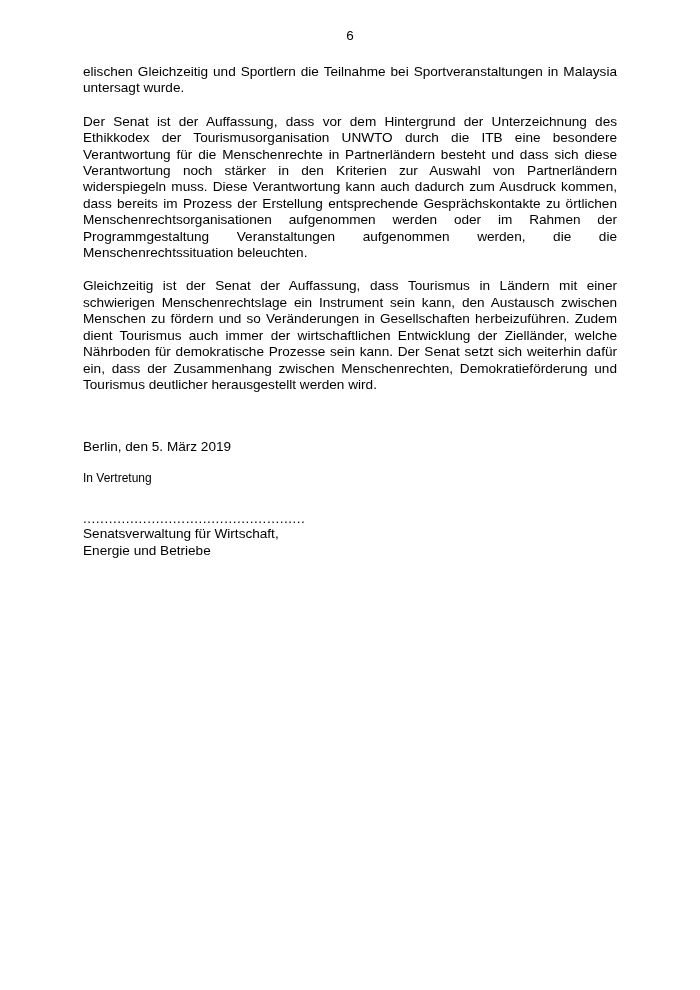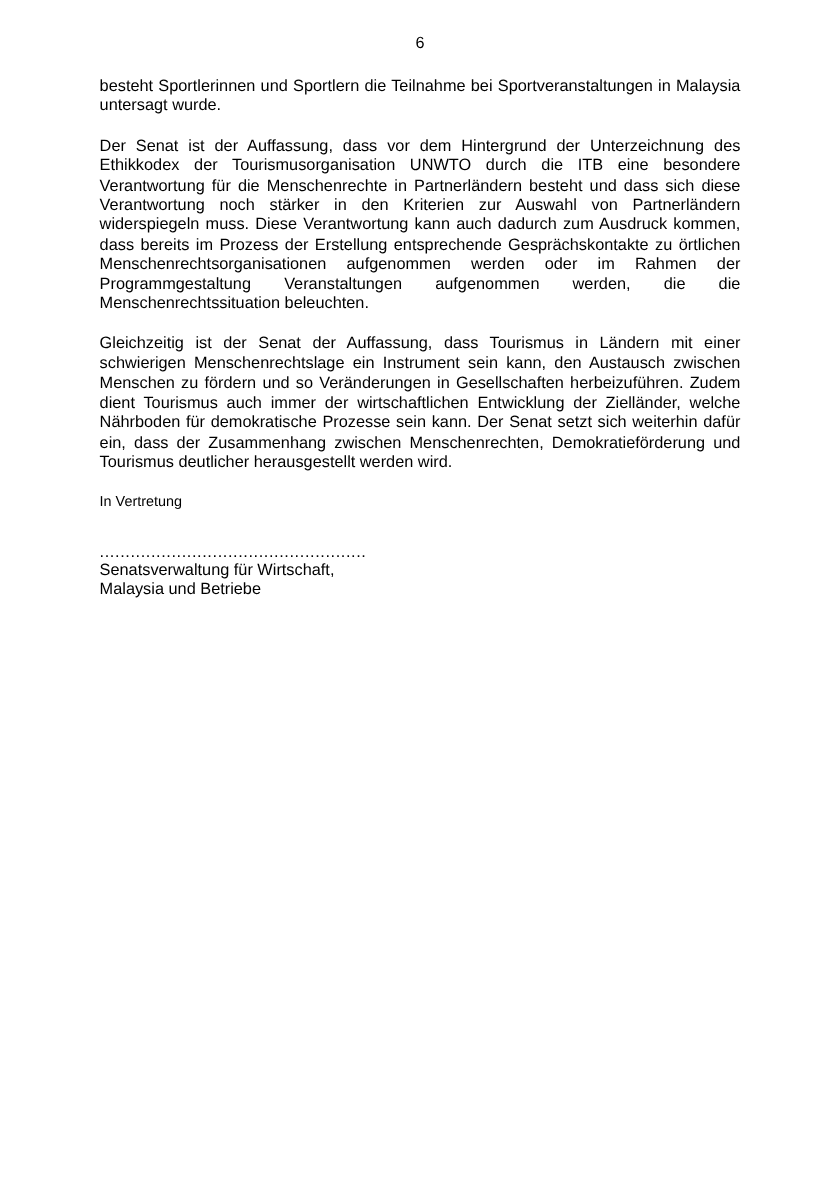--- a/index.html
+++ b/index.html
@@ -60,29 +60,30 @@
 </style>
 </head>
 <body>
 
 <div class="page">
 
   <div class="page-number">6</div>
 
   <div class="content">
 
-    <p class="para">besteht Sportlerinnen und Sportlern die Teilnahme bei Sportveranstaltungen in Malaysia untersagt wurde.</p>
+    <p class="para">elischen Gleichzeitig und Sportlern die Teilnahme bei Sportveranstaltungen in Malaysia untersagt wurde.</p>
 
     <p class="para">Der Senat ist der Auffassung, dass vor dem Hintergrund der Unterzeichnung des Ethikkodex der Tourismusorganisation UNWTO durch die ITB eine besondere Verantwortung für die Menschenrechte in Partnerländern besteht und dass sich diese Verantwortung noch stärker in den Kriterien zur Auswahl von Partnerländern widerspiegeln muss. Diese Verantwortung kann auch dadurch zum Ausdruck kommen, dass bereits im Prozess der Erstellung entsprechende Gesprächskontakte zu örtlichen Menschenrechtsorganisationen aufgenommen werden oder im Rahmen der Programmgestaltung Veranstaltungen aufgenommen werden, die die Menschenrechtssituation beleuchten.</p>
 
     <p class="para">Gleichzeitig ist der Senat der Auffassung, dass Tourismus in Ländern mit einer schwierigen Menschenrechtslage ein Instrument sein kann, den Austausch zwischen Menschen zu fördern und so Veränderungen in Gesellschaften herbeizuführen. Zudem dient Tourismus auch immer der wirtschaftlichen Entwicklung der Zielländer, welche Nährboden für demokratische Prozesse sein kann. Der Senat setzt sich weiterhin dafür ein, dass der Zusammenhang zwischen Menschenrechten, Demokratieförderung und Tourismus deutlicher herausgestellt werden wird.</p>
 
+    <div class="date-line">Berlin, den 5. März 2019</div>
 
     <div class="in-vertretung">In Vertretung</div>
 
     <div class="signature-block">
       <div class="dotted-line">....................................................</div>
       <div>Senatsverwaltung für Wirtschaft,</div>
-      <div>Malaysia und Betriebe</div>
+      <div>Energie und Betriebe</div>
     </div>
 
   </div>
 </div>
 
 </body></html>

